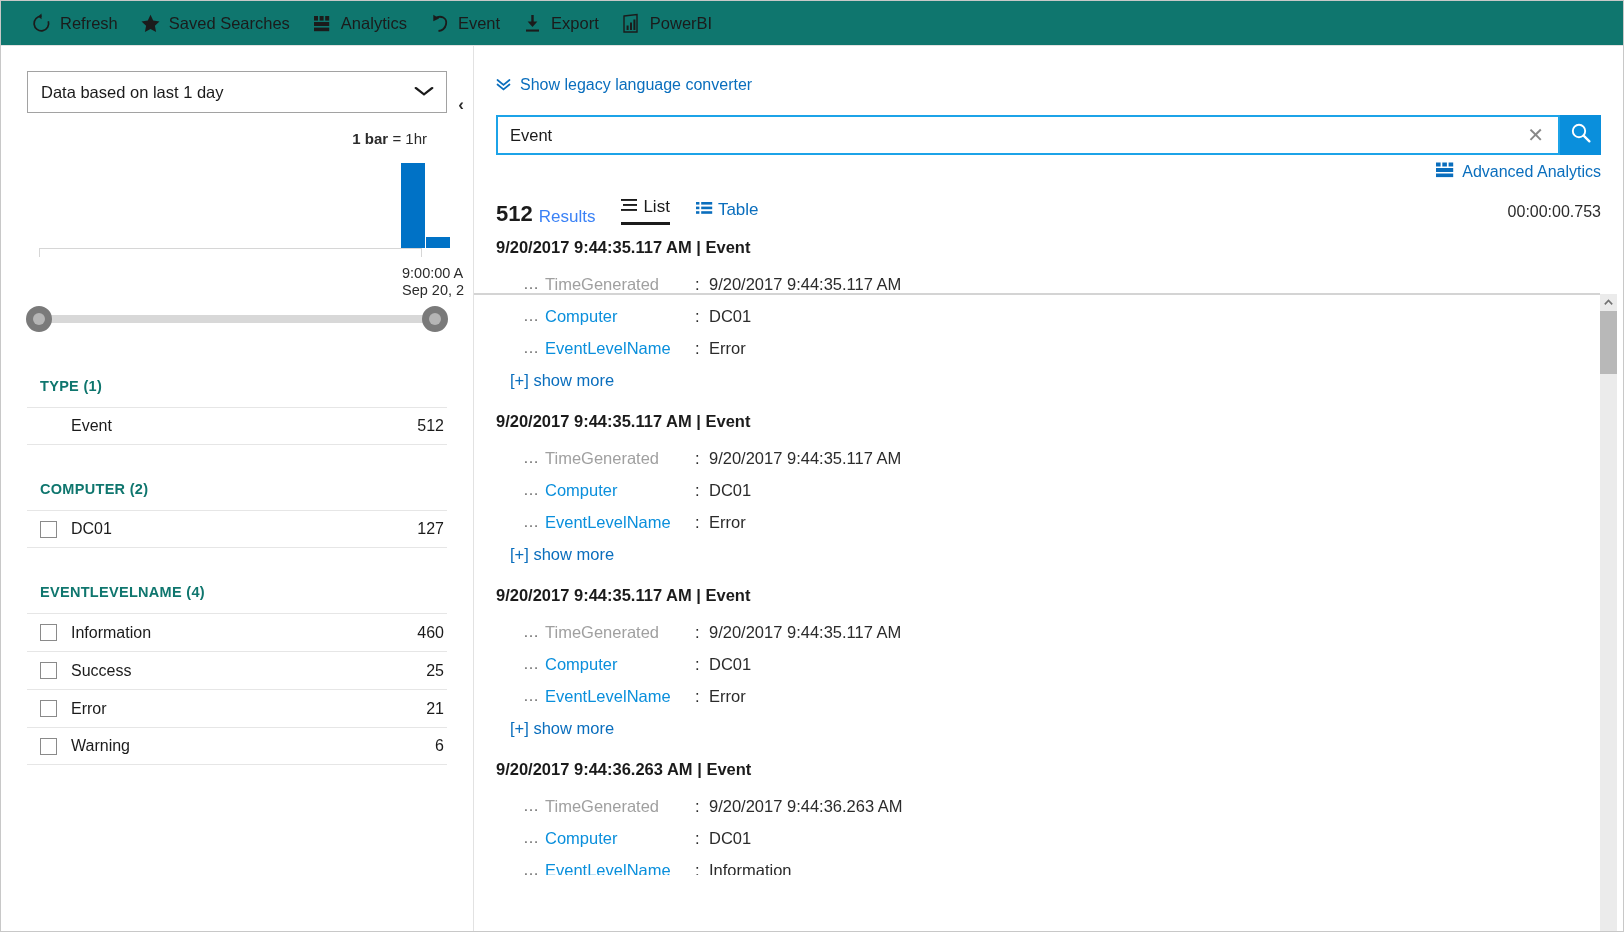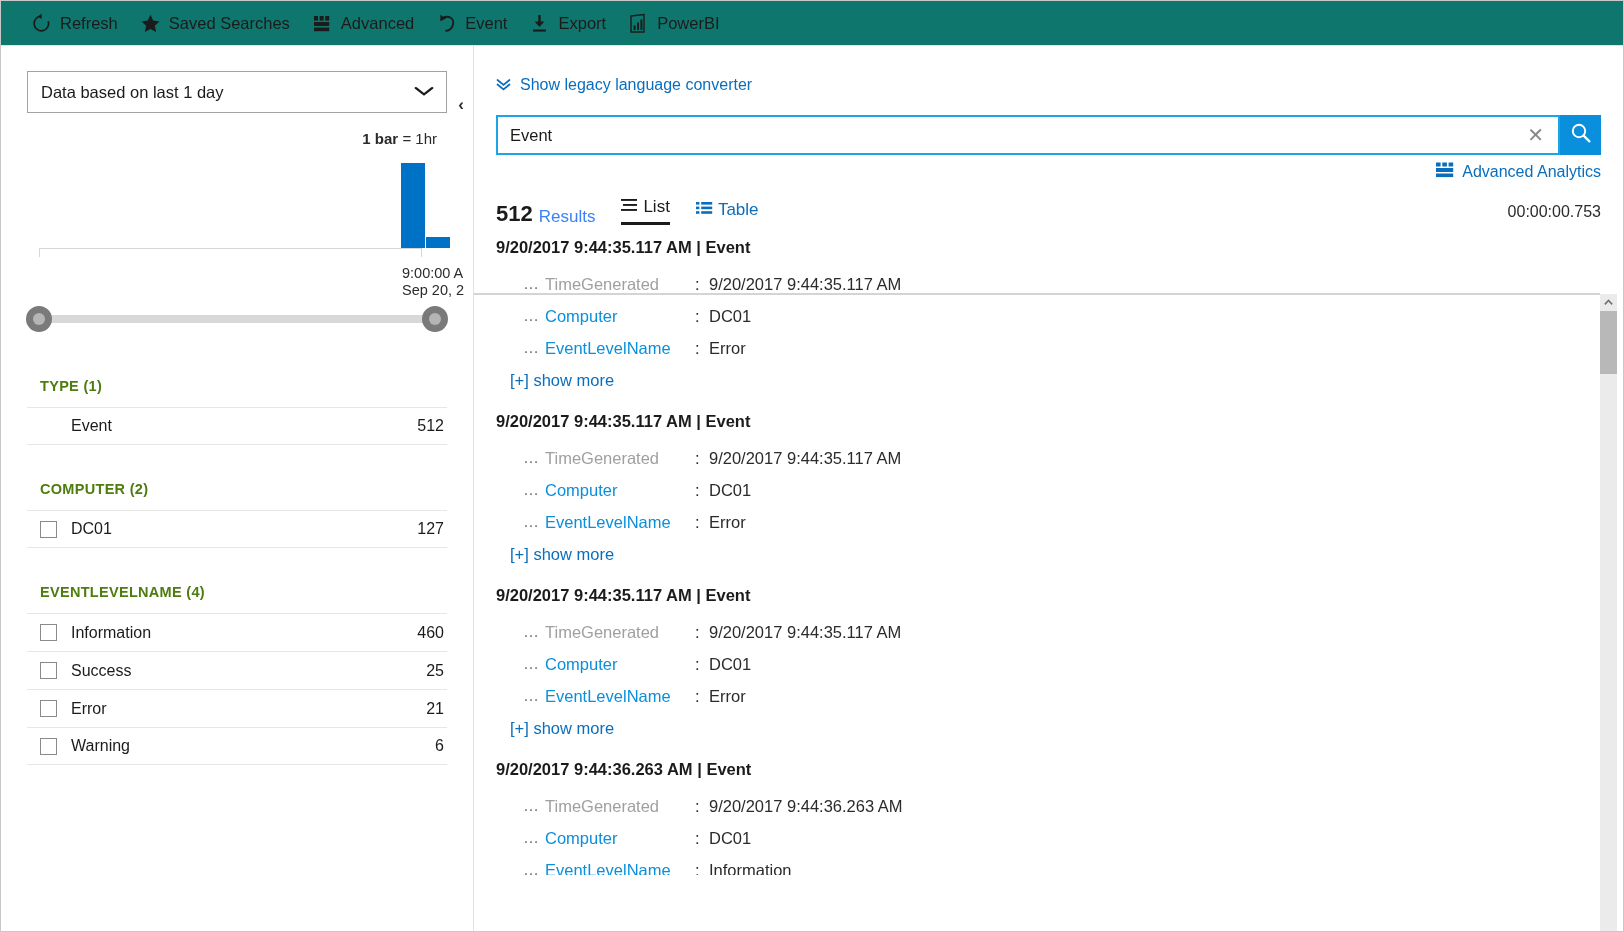--- a/index.html
+++ b/index.html
@@ -96,21 +96,21 @@
   }
 
   
   .hist-wrap {
     margin: 0 26px;
     position: relative;
     height: 160px;
   }
   .hist-legend {
     position: absolute;
-    right: 10px;
+    right: 20px;
     top: 17px;
     font-size: 15px;
     color: #2b2b2b;
     white-space: nowrap;
   }
   .hist-legend b { font-weight: bold; }
   .hist-plot {
     position: absolute;
     left: 12px;
     right: 0px;
@@ -183,21 +183,21 @@
 
   
   .facet {
     margin: 0 26px;
   }
   .facet.first { margin-top: 46px; }
   .facet-title {
     font-size: 14.5px;
     font-weight: bold;
     letter-spacing: .3px;
-    color: #4d7c0f;
+    color: #0f766e;
     padding: 0 0 13px 13px;
     text-transform: uppercase;
   }
   .facet-title .cnt { font-weight: bold; }
   .facet-row {
     display: flex;
     align-items: center;
     height: 38px;
     border-top: 1px solid #e6e6e6;
     padding: 0 3px 0 13px;
@@ -440,21 +440,21 @@
     <div class="tb-item">
       <span class="tb-icon">
         <svg width="21" height="21" viewBox="0 0 21 21">
           <rect x="2" y="3" width="4" height="4.6" fill="#1b1b1b"></rect>
           <rect x="7.6" y="3" width="4" height="4.6" fill="#1b1b1b"></rect>
           <rect x="13.2" y="3" width="4" height="4.6" fill="#1b1b1b"></rect>
           <rect x="2" y="9" width="15.2" height="4" fill="#1b1b1b"></rect>
           <rect x="2" y="14.6" width="15.2" height="3.6" fill="#1b1b1b"></rect>
         </svg>
       </span>
-      <span>Advanced</span>
+      <span>Analytics</span>
     </div>
 
     <div class="tb-item">
       <span class="tb-icon">
         <svg width="21" height="21" viewBox="0 0 21 21">
           <path d="M5.5 5.5 C12 1.5 18.5 5 17 11.5 C16.2 15 13 17.5 9.5 18" fill="none" stroke="#1b1b1b" stroke-width="1.8"></path>
           <path d="M4.3 1.8 L4.3 8.2 L10.1 5.6 Z" fill="#1b1b1b"></path>
         </svg>
       </span>
       <span>Event</span>

